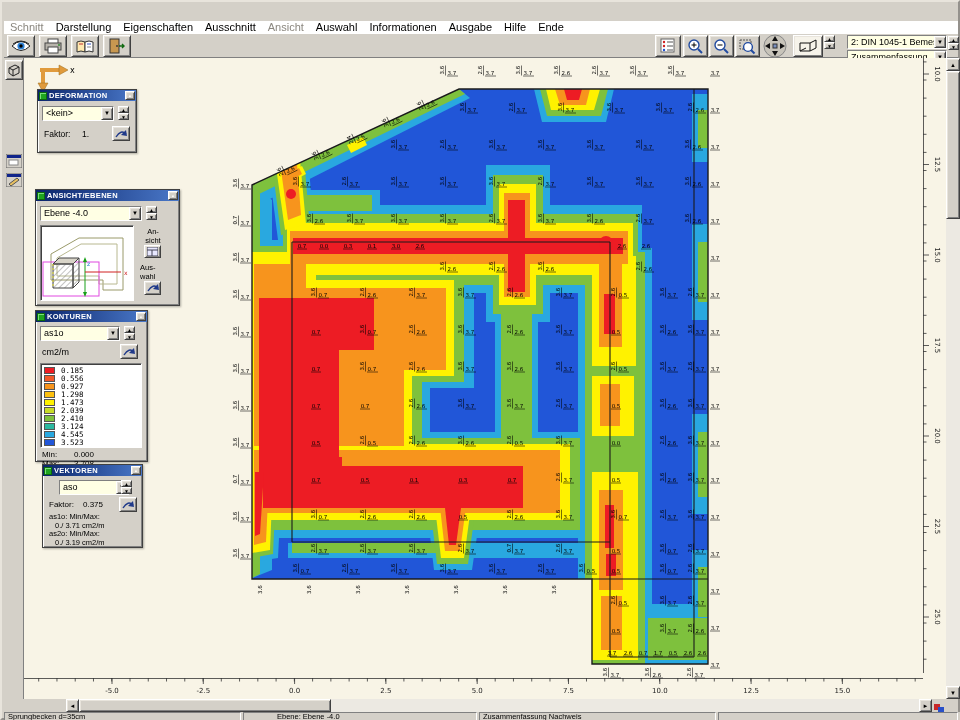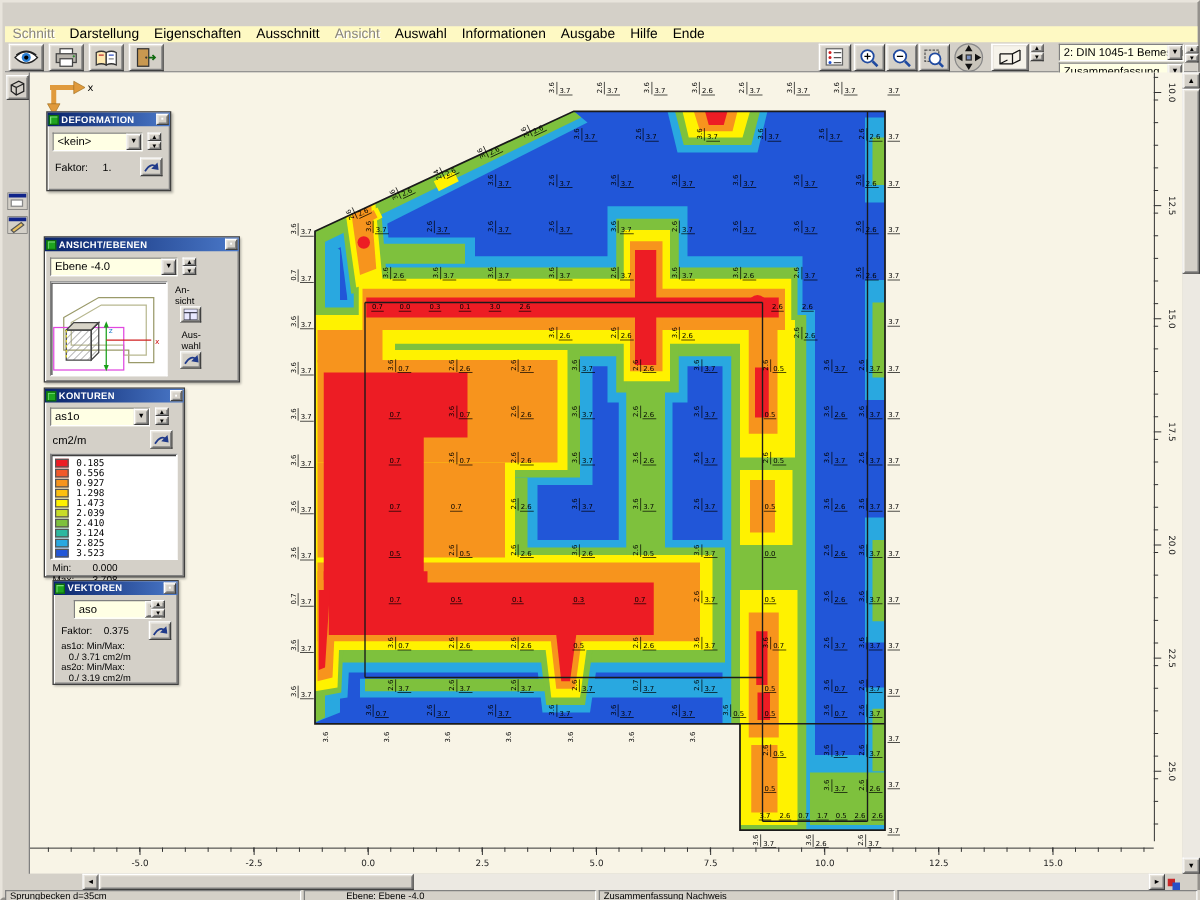--- a/index.html
+++ b/index.html
@@ -4,21 +4,21 @@
 <style>
 *{box-sizing:border-box;margin:0;padding:0}
 html,body{width:960px;height:720px;overflow:hidden;background:#3a6ea5;font-family:"Liberation Sans",sans-serif}
 #win{position:absolute;left:0;top:0;width:960px;height:720px;background:#d4d0c8;border:2px outset #e8e4dc}
 .raised{background:#d4d0c8;border:1px solid;border-color:#fff #404040 #404040 #fff;box-shadow:inset 1px 1px 0 #e8e4dc,inset -1px -1px 0 #808080}
 .sunk{border:1px solid;border-color:#808080 #fff #fff #808080;box-shadow:inset 1px 1px 0 #404040}
 #titlebar{position:absolute;left:2px;top:2px;width:954px;height:17px;background:linear-gradient(to right,#0a246a,#a6caf0);display:flex;align-items:center;padding:0 2px;gap:3px}
 #titlebar .ttl{color:#fff;font-size:11px;font-weight:bold;white-space:nowrap;flex:1}
 .winbtn{width:15px;height:13px;font-size:9px;line-height:11px;text-align:center;font-weight:bold;color:#000}
 #appicon{width:14px;height:14px;position:relative}
-#menubar{position:absolute;left:2px;top:19px;width:954px;height:13px;background:#fef9c3;display:flex;font-size:11px;line-height:13px}
+#menubar{position:absolute;left:2px;top:19px;width:954px;height:13px;background:#ffffff;display:flex;font-size:11px;line-height:13px}
 .mitem{padding:0 6px;color:#000}
 .mitem.dis{color:#8a867e;text-shadow:1px 1px 0 #fff}
 #toolbar{position:absolute;left:2px;top:32px;width:954px;height:24px;background:#d4d0c8;border-bottom:1px solid #808080;box-shadow:0 1px 0 #fff}
 .tbtn{position:absolute;top:1px;width:28px;height:22px;display:flex;align-items:center;justify-content:center}
 .combo{position:absolute;height:14px;background:#ffffe4;border:1px solid;border-color:#808080 #fff #fff #808080;font-size:9px;line-height:12px;padding-left:3px;overflow:hidden;white-space:nowrap}
 .carr{position:absolute;right:0;top:0;width:12px;height:12px;font-size:6px;line-height:11px;text-align:center;color:#000}
 .spin{position:absolute;width:11px}
 .spin div{height:7px;font-size:5px;line-height:6px;text-align:center;color:#000}
 #leftstrip{position:absolute;left:2px;top:56px;width:20px;height:641px;background:#d4d0c8;border-right:1px solid #808080}
 .lsbtn{position:absolute;left:1px;width:18px;display:flex;align-items:center;justify-content:center}
@@ -1457,21 +1457,21 @@
       <span style="position:absolute;left:44px;top:28px;font-size:8.5px">1.</span>
       <div class="ubtn raised" style="left:74px;top:25px">
         <svg width="12" height="10">
             <path d="M1,8 Q6,0 11,5" fill="none" stroke="#203a8a" stroke-width="1.4"></path>
             <polygon points="11,1 12,7 6,6" fill="#203a8a"></polygon>
           </svg>
       </div>
     </div>
   </div>
 
-  <div class="panel" style="left:33px;top:187px;width:157px;height:117px">
+  <div class="panel" style="left:33px;top:187px;width:145px;height:117px">
     <div class="ptitle">
       <span class="pgreen"></span>
       <span>ANSICHT/EBENEN</span>
       <span class="pclose raised">▪</span>
     </div>
     <div class="pbody" style="height:104px">
       <div class="pcombo" style="left:4px;top:5px;width:102px">
         <span>Ebene -4.0</span>
         <span class="carr raised" style="height:13px">▼</span>
       </div>
@@ -1494,30 +1494,30 @@
               </pattern>
             </defs>
           <line x1="44" y1="34" x2="44" y2="68" stroke="#18a018"></line>
             <polygon points="42,36 46,36 44,31" fill="#18a018"></polygon>
             <polygon points="42,66 46,66 44,71" fill="#18a018"></polygon>
           <line x1="44" y1="46" x2="80" y2="46" stroke="#d02020"></line>
             <text x="83" y="49" font-size="6" fill="#d02020">x</text>
           <text x="46" y="40" font-size="6" fill="#1878c8">z</text>
         </svg>
       </div>
-      <span class="pretxt" style="position:absolute;left:104px;top:26px;font-size:7.5px;text-align:left;width:26px">An-
+      <span class="pretxt" style="position:absolute;left:104px;top:26px;font-size:7.5px;text-align:center;width:26px">An-
 sicht</span>
       <div class="ubtn raised" style="left:108px;top:44px;width:17px;height:13px">
         <svg width="11" height="9">
             <rect x="0" y="0" width="11" height="9" fill="#e8e8ff" stroke="#445"></rect>
             <line x1="0" y1="3" x2="11" y2="3" stroke="#445"></line>
             <line x1="5" y1="3" x2="5" y2="9" stroke="#445"></line>
           </svg>
       </div>
-      <span class="pretxt" style="position:absolute;left:104px;top:62px;font-size:7.5px;text-align:center;width:26px">Aus-
+      <span class="pretxt" style="position:absolute;left:104px;top:62px;font-size:7.5px;width:26px">Aus-
 wahl</span>
       <div class="ubtn raised" style="left:108px;top:80px;width:17px;height:14px">
         <svg width="12" height="10">
             <path d="M1,8 Q6,0 11,5" fill="none" stroke="#203a8a" stroke-width="1.4"></path>
             <polygon points="11,1 12,7 6,6" fill="#203a8a"></polygon>
           </svg>
       </div>
     </div>
   </div>
 
@@ -1571,21 +1571,21 @@
           <div class="lgrow">
             <span class="sw" style="background: rgb(126, 193, 61);"></span>
             <span class="lv">2.410</span>
           </div>
           <div class="lgrow">
             <span class="sw" style="background: rgb(44, 184, 160);"></span>
             <span class="lv">3.124</span>
           </div>
           <div class="lgrow">
             <span class="sw" style="background: rgb(41, 168, 224);"></span>
-            <span class="lv">2.825</span>
+            <span class="lv">4.545</span>
           </div>
           <div class="lgrow">
             <span class="sw" style="background: rgb(33, 86, 216);"></span>
             <span class="lv">3.523</span>
           </div>
         </div>
       <span style="position:absolute;left:6px;top:128px;font-size:8px">Min:</span>
       <span style="position:absolute;left:38px;top:128px;font-size:8px">0.000</span>
       <span style="position:absolute;left:6px;top:137px;font-size:8px">Max:</span>
       <span style="position:absolute;left:38px;top:137px;font-size:8px">3.708</span>

